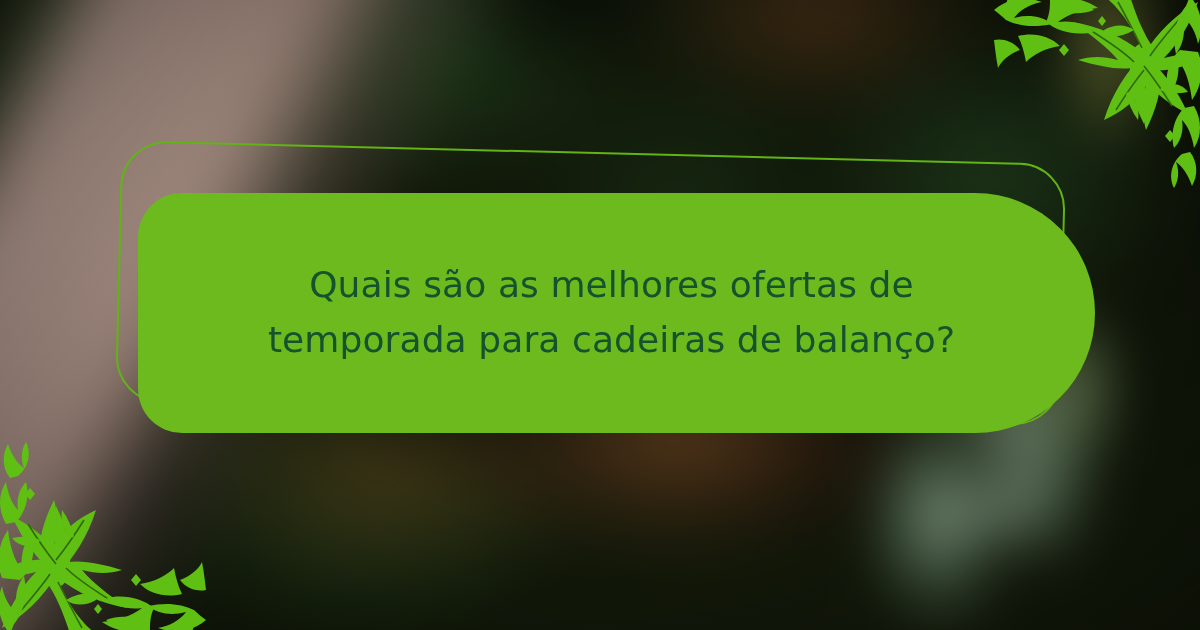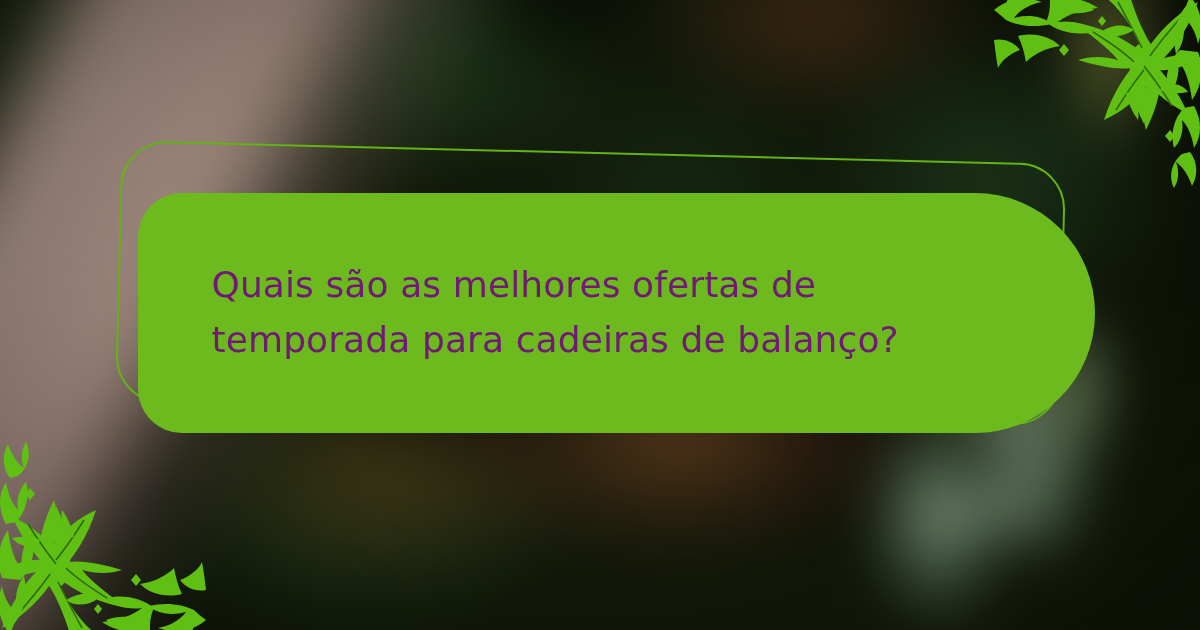--- a/index.html
+++ b/index.html
@@ -95,22 +95,22 @@
     height: 240px;
     background: #6cba1e;
     border-radius: 44px 120px 120px 44px / 44px 120px 120px 44px;
     display: flex;
     align-items: center;
     justify-content: center;
   }
   #headline {
     margin: 8px;
     padding: 0 70px 0 60px;
-    text-align: left;
-    color: #701a75;
+    text-align: center;
+    color: #14532d;
     font-size: 36px;
     line-height: 1.52;
     font-weight: 400;
     letter-spacing: 0.1px;
     max-width: 800px;
     font-family: "DejaVu Sans", "Liberation Sans", sans-serif;
   }
 </style>
 </head>
 <body>

